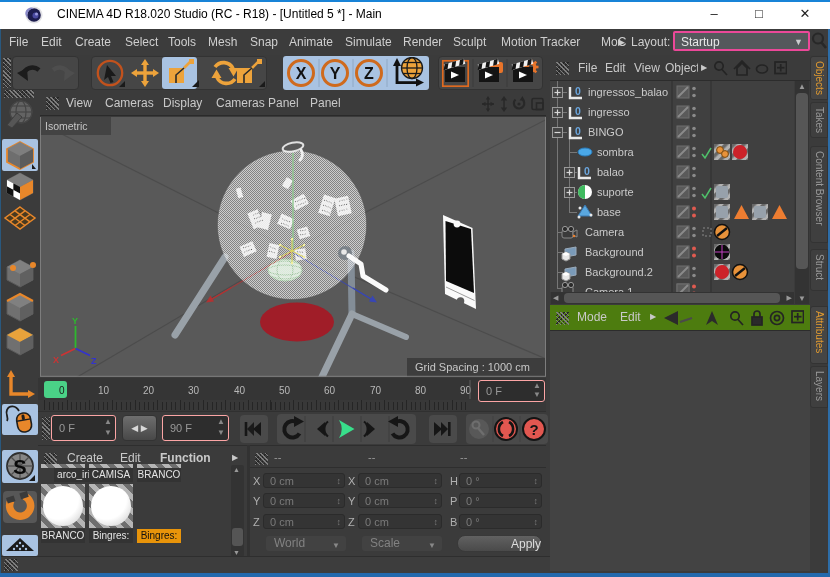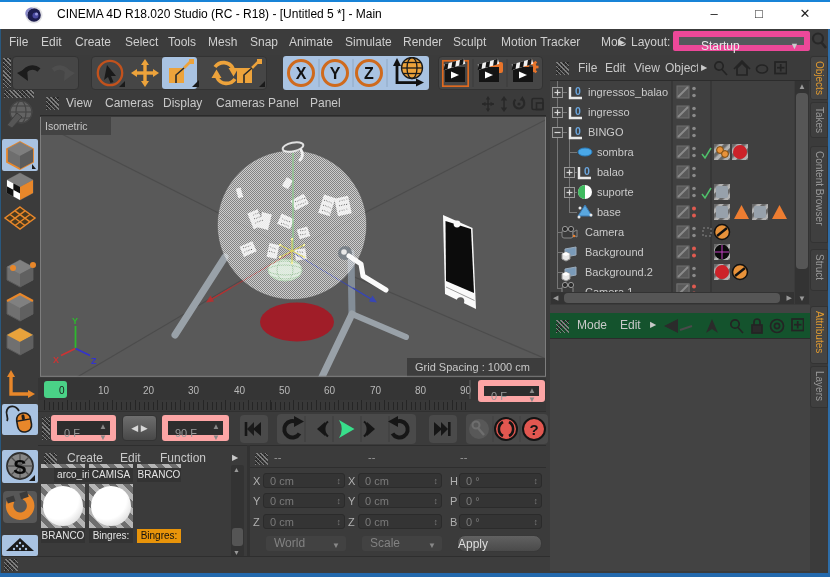--- a/index.html
+++ b/index.html
@@ -15,21 +15,21 @@
 .blue-r { left:828px; top:29px; width:2px; height:546px; background:#2d6da8; }
 .blue-b { left:0; top:573px; width:830px; height:4px; background:#2369ad; }
 .grip { background:
   repeating-linear-gradient(45deg,#7e7e7e 0 1px,transparent 1px 3px),
   repeating-linear-gradient(-45deg,#262626 0 1px,transparent 1px 3px);
 }
 .tbgroup { background:#464646; border-radius:4px; border:1px solid #333; }
 .vtab { position:absolute; left:811px; width:18px; background:#3f3f3f; border:1px solid #333; border-radius:3px 0 0 3px; color:#9a9a9a; font-size:10px; }
 .vtab span { position:absolute; left:3px; top:4px; writing-mode:vertical-rl; }
 .vtab.act { color:#e09a30; background:#454545; }
-.fld { position:absolute; background:#2d2d2d; border-radius:3px; border:6px solid #fca5a5; color:#999; font-size:11px; }
+.fld { position:absolute; background:#2d2d2d; border-radius:3px; border:1px solid #fca5a5; color:#999; font-size:11px; }
 .fld .sp { position:absolute; right:3px; top:0; height:100%; color:#888; font-size:8px; line-height:9px; }
 .matthumb { background:repeating-linear-gradient(45deg,#b5b5b5 0 5px,#6e6e6e 5px 10px); overflow:hidden; }
 .sph { position:absolute; left:2px; top:2px; width:40px; height:40px; border-radius:50%;
   background:radial-gradient(circle at 38% 32%, #ffffff 55%, #d8d8d8 85%, #bdbdbd 100%); }
 .matlbl { width:44px; height:14px; background:#333; color:#e4e4e4; font-size:10px; text-align:center; line-height:14px; overflow:hidden; white-space:nowrap; }
 .cl { font-size:11px; color:#b0b0b0; }
 .cfld { height:15px; background:#343434; border:1px solid #2b2b2b; border-radius:3px; color:#7a7a7a; font-size:11px; line-height:14px; padding-left:6px; }
 .cfld:after { content:"\2195"; position:absolute; right:3px; top:0px; font-size:9px; color:#777; }
 .drop { height:15px; background:#424242; border-radius:3px; color:#828282; font-size:12px; line-height:14px; padding-left:8px; }
 .drop:after { content:"\25BC"; position:absolute; right:6px; top:3px; font-size:8px; color:#888; }
@@ -60,21 +60,21 @@
  <span class="mi" style="left:249px">Snap</span>
  <span class="mi" style="left:288px">Animate</span>
  <span class="mi" style="left:344px">Simulate</span>
  <span class="mi" style="left:402px">Render</span>
  <span class="mi" style="left:452px">Sculpt</span>
  <span class="mi" style="left:500px">Motion Tracker</span>
  <span class="mi" style="left:600px">MoC</span>
  <span class="mi" style="left:617px;font-size:9px;top:8px">▶</span>
  <span class="mi" style="left:630px">Layout:</span>
 </div>
-<div class="abs" style="left:673px;top:31px;width:137px;height:20px;background:#55585c;border:6px solid #ec4899;border-radius:2px;color:#e8e8e8;font-size:12px;line-height:19px;padding-left:22px;">Startup<span style="position:absolute;right:5px;top:0;color:#caccce;font-size:9px;">▼</span></div>
+<div class="abs" style="left:673px;top:31px;width:137px;height:20px;background:#55585c;border:2px solid #ec4899;border-radius:2px;color:#e8e8e8;font-size:12px;line-height:19px;padding-left:6px;">Startup<span style="position:absolute;right:5px;top:0;color:#caccce;font-size:9px;">▼</span></div>
 <svg class="abs" style="left:811px;top:32px" width="17" height="18" viewBox="0 0 17 18">
  <circle cx="7" cy="6.5" r="5" fill="none" stroke="#282828" stroke-width="2.2"></circle>
  <line x1="10.5" y1="10.5" x2="15" y2="16" stroke="#282828" stroke-width="2.6"></line>
 </svg>
 
 <div class="abs grip" style="left:3px;top:58px;width:8px;height:30px;"></div>
 <div class="abs tbgroup" style="left:12px;top:56px;width:67px;height:34px;"></div>
 <svg class="abs" style="left:14px;top:57px" width="64" height="32" viewBox="0 0 64 32">
  <path d="M 9 19 C 10 11 19 8 25 13" fill="none" stroke="#1c1c1c" stroke-width="4.6"></path>
  <path d="M 3 16 L 14 24 L 13 11 Z" fill="#1c1c1c"></path>
@@ -518,21 +518,21 @@
   <circle cx="294" cy="15" r="11" fill="#e25750"></circle>
       <circle cx="294" cy="15" r="11" fill="none" stroke="#141414" stroke-width="2"></circle>
   <text x="294" y="21" font-family="Liberation Sans" font-size="15" font-weight="bold" fill="#141414" text-anchor="middle">?</text>
  </svg>
 </div>
 
 <div class="abs" style="left:38px;top:445px;width:209px;height:111px;background:#3b3b3b;border-top:1px solid #2e2e2e;">
  <div class="abs grip" style="left:6px;top:7px;width:13px;height:12px;"></div>
  <div class="abs" style="left:29px;top:5px;color:#c9c9c9;font-size:12px;">Create</div>
  <div class="abs" style="left:82px;top:5px;color:#c9c9c9;font-size:12px;">Edit</div>
- <div class="abs" style="left:122px;top:5px;color:#c9c9c9;font-size:12px;">Function</div>
+ <div class="abs" style="left:122px;top:5px;color:#c9c9c9;font-size:12px;font-weight:bold;">Function</div>
  <div class="abs" style="left:194px;top:7px;color:#c9c9c9;font-size:8px;">▶</div>
 
  <div class="abs matthumb" style="left:3px;top:18px;width:44px;height:4px;"></div>
  <div class="abs matthumb" style="left:51px;top:18px;width:44px;height:4px;"></div>
  <div class="abs matthumb" style="left:99px;top:18px;width:44px;height:4px;"></div>
  <div class="abs matlbl" style="left:16px;top:22px;">arco_iris</div>
  <div class="abs matlbl" style="left:51px;top:22px;">CAMISA</div>
  <div class="abs matlbl" style="left:99px;top:22px;">BRANCO</div>
 
  <div class="abs matthumb" style="left:3px;top:38px;width:44px;height:44px;">
@@ -573,21 +573,21 @@
  <div class="abs cl" style="left:98px;top:70px;">Z</div>
     <div class="abs cfld" style="left:108px;top:68px;width:84px;">0 cm</div>
  <div class="abs cl" style="left:200px;top:29px;">H</div>
     <div class="abs cfld" style="left:209px;top:27px;width:83px;">0 °</div>
  <div class="abs cl" style="left:200px;top:49px;">P</div>
     <div class="abs cfld" style="left:209px;top:47px;width:83px;">0 °</div>
  <div class="abs cl" style="left:200px;top:70px;">B</div>
     <div class="abs cfld" style="left:209px;top:68px;width:83px;">0 °</div>
  <div class="abs drop" style="left:16px;top:90px;width:80px;">World</div>
  <div class="abs drop" style="left:112px;top:90px;width:80px;">Scale</div>
- <div class="abs" style="left:207px;top:89px;width:85px;height:17px;border-radius:8px;background:linear-gradient(#616161,#4a4a4a);border:1px solid #393939;color:#dedede;font-size:12px;text-align:left;line-height:16px;">Apply</div>
+ <div class="abs" style="left:207px;top:89px;width:85px;height:17px;border-radius:8px;background:linear-gradient(#616161,#4a4a4a);border:1px solid #393939;color:#dedede;font-size:12px;text-align:right;line-height:16px;">Apply</div>
 </div>
 
 <div class="abs" style="left:550px;top:55px;width:260px;height:249px;background:#3b3b3b;">
  <div class="abs grip" style="left:6px;top:7px;width:13px;height:13px;"></div>
  <span class="mi" style="left:28px;top:6px;color:#c9c9c9;font-size:12px;">File</span>
  <span class="mi" style="left:55px;top:6px;color:#c9c9c9;font-size:12px;">Edit</span>
  <span class="mi" style="left:84px;top:6px;color:#c9c9c9;font-size:12px;">View</span>
  <span class="mi" style="left:115px;top:6px;color:#c9c9c9;font-size:12px;width:33px;overflow:hidden;display:inline-block;white-space:nowrap;">Objects</span>
  <span class="mi" style="left:151px;top:8px;color:#c9c9c9;font-size:8px;">▶</span>
  <svg class="abs" style="left:162px;top:5px" width="75" height="17" viewBox="0 0 75 17">
@@ -797,21 +797,21 @@
  </div>
 
  <div class="abs" style="left:245px;top:26px;width:14px;height:223px;background:#333;">
   <div class="abs" style="left:3px;top:1px;color:#999;font-size:8px;">▲</div>
   <div class="abs" style="left:3px;bottom:1px;color:#999;font-size:8px;">▼</div>
   <div class="abs" style="left:1px;top:12px;width:12px;height:176px;background:#565656;border-radius:4px;"></div>
  </div>
 </div>
 
 <div class="abs" style="left:550px;top:305px;width:260px;height:266px;background:#434343;">
- <div class="abs" style="left:0;top:8px;width:260px;height:26px;background:#14532d;border-bottom:1px solid #2c2c2c;">
+ <div class="abs" style="left:0;top:0;width:260px;height:26px;background:#4d7c0f;border-bottom:1px solid #2c2c2c;">
   <div class="abs grip" style="left:6px;top:7px;width:13px;height:13px;"></div>
   <span class="mi" style="left:27px;top:5px;color:#c9c9c9;font-size:12px;">Mode</span>
   <span class="mi" style="left:70px;top:5px;color:#c9c9c9;font-size:12px;">Edit</span>
   <span class="mi" style="left:100px;top:7px;color:#c9c9c9;font-size:8px;">▶</span>
   <svg class="abs" style="left:112px;top:4px" width="142" height="18" viewBox="0 0 142 18">
    <path d="M 2 9 L 16 2 L 16 16 Z" fill="#2b2b2b"></path>
    <path d="M 18 13 L 30 9" stroke="#4a4a4a" stroke-width="2"></path>
    <path d="M 44 16 L 50 2 L 56 16 L 50 12 Z" fill="#2b2b2b"></path>
    <g stroke="#242424" stroke-width="1.7" fill="none">
     <circle cx="73" cy="7" r="4.2"></circle>

